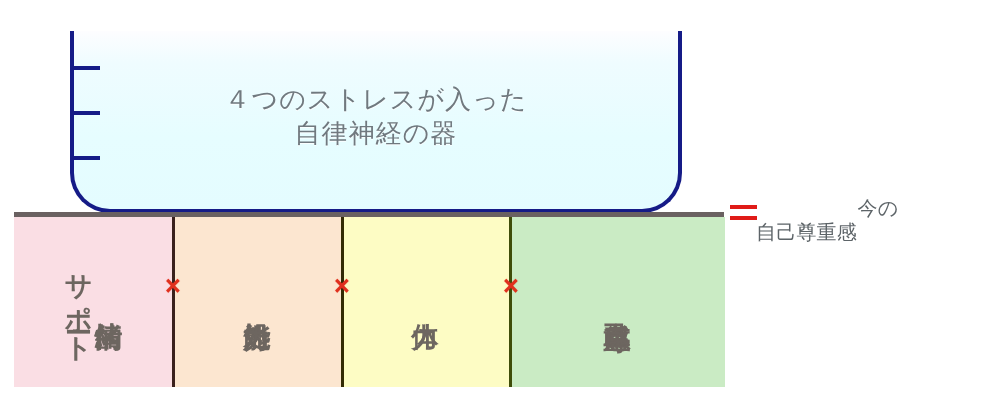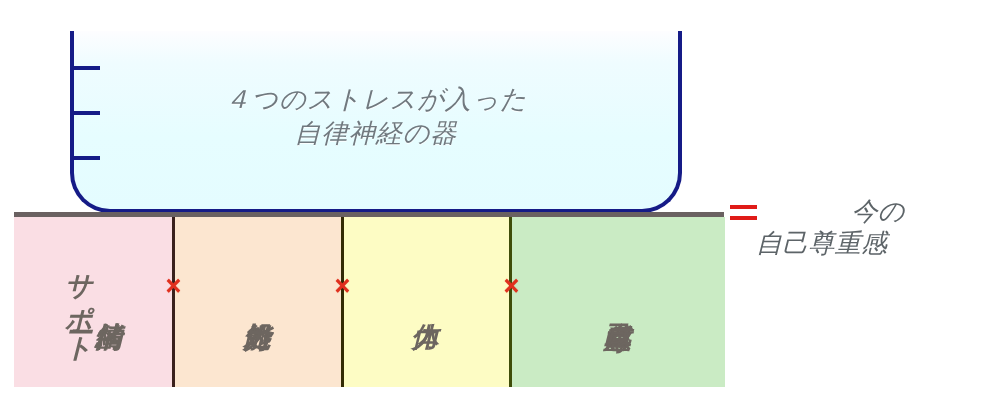--- a/index.html
+++ b/index.html
@@ -9,21 +9,20 @@
   }
   body {
     font-family: "Liberation Sans", "DejaVu Sans", sans-serif;
   }
   #stage {
     position: relative;
     width: 1000px;
     height: 400px;
     background: #ffffff;
     overflow: hidden;
-    font-style: italic;
   }
 
   
   .vessel {
     position: absolute;
     left: 70px;
     top: 31px;
     width: 612px;
     height: 182px;
     box-sizing: border-box;
@@ -146,21 +145,21 @@
   }
   .equals .bar-top { top: 0; }
   .equals .bar-bot { top: 11px; }
 
   .result {
     position: absolute;
     left: 756px;
     top: 196px;
     width: 244px;
     color: #5d6468;
-    font-size: 26px;
+    font-size: 20px;
     font-weight: 500;
     line-height: 1.22;
     letter-spacing: 0.01em;
   }
   .result .line1 { text-align: center; }
   .result .line2 { text-align: left; }
 </style>
 </head>
 <body>
 

